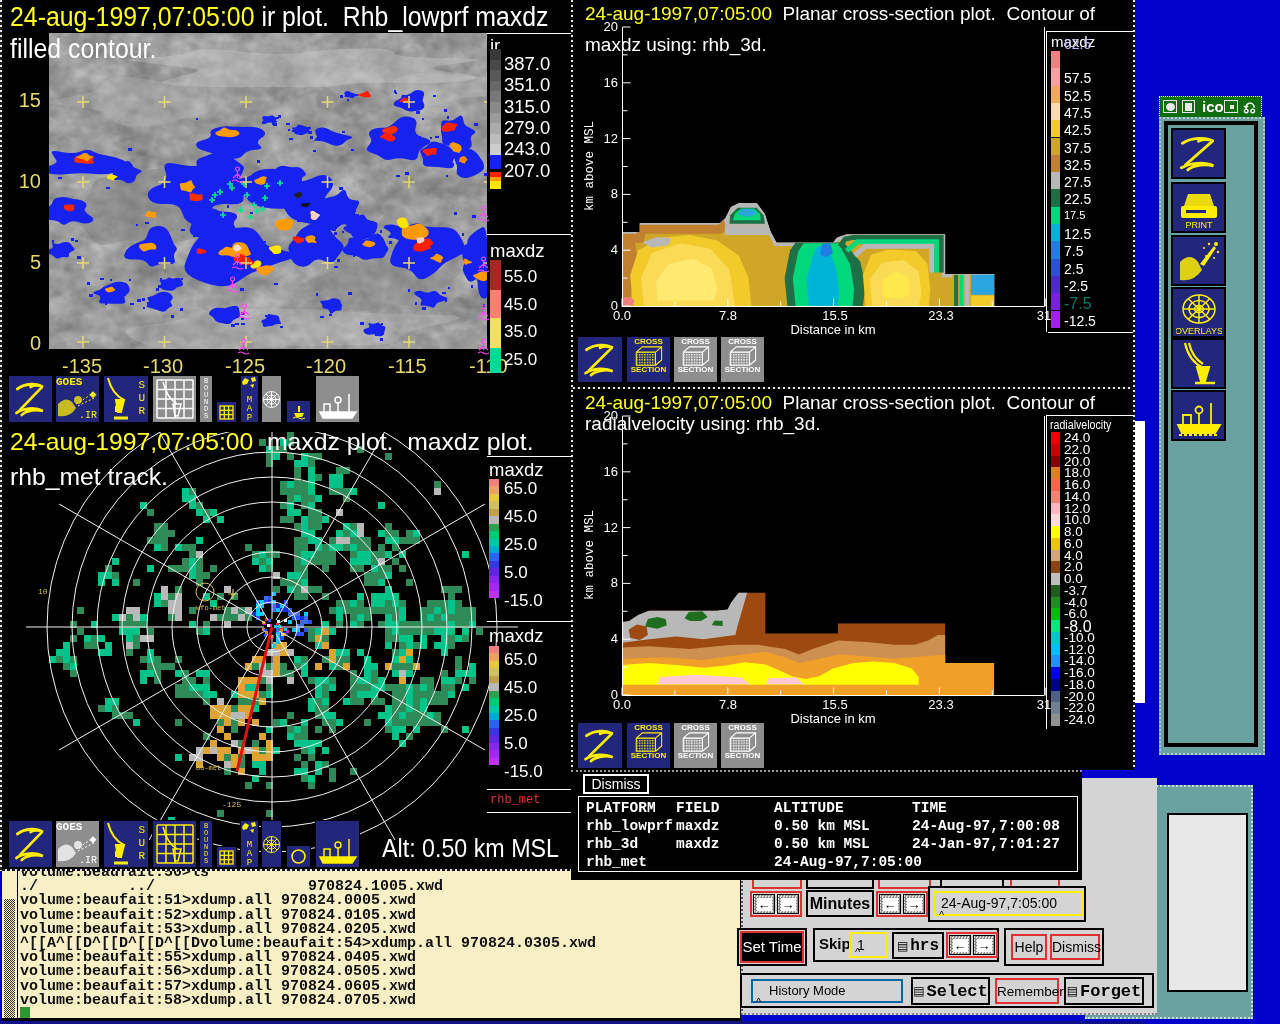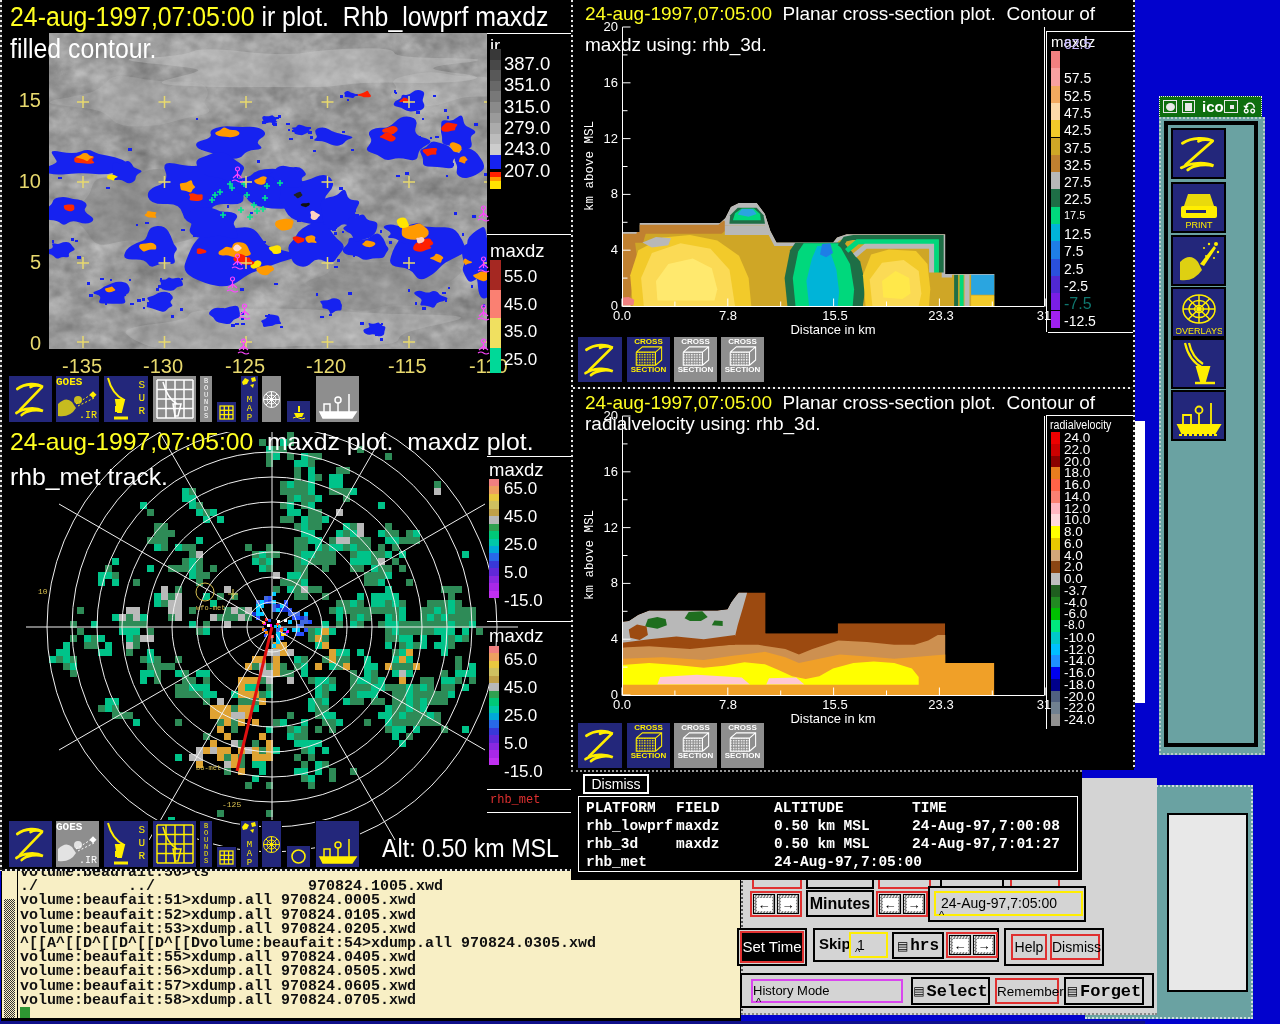--- a/index.html
+++ b/index.html
@@ -1948,21 +1948,21 @@
     <div class="abs" style="left:491px;top:111.5px;font-size:13.5px;color:#fff;font-family:'Liberation Sans',sans-serif">12.0</div>
     <div class="abs" style="left:491px;top:123.25px;font-size:13.5px;color:#fff;font-family:'Liberation Sans',sans-serif">10.0</div>
     <div class="abs" style="left:491px;top:135.0px;font-size:13.5px;color:#fff;font-family:'Liberation Sans',sans-serif">8.0</div>
     <div class="abs" style="left:491px;top:146.75px;font-size:13.5px;color:#fff;font-family:'Liberation Sans',sans-serif">6.0</div>
     <div class="abs" style="left:491px;top:158.5px;font-size:13.5px;color:#fff;font-family:'Liberation Sans',sans-serif">4.0</div>
     <div class="abs" style="left:491px;top:170.25px;font-size:13.5px;color:#fff;font-family:'Liberation Sans',sans-serif">2.0</div>
     <div class="abs" style="left:491px;top:182.0px;font-size:13.5px;color:#fff;font-family:'Liberation Sans',sans-serif">0.0</div>
     <div class="abs" style="left:491px;top:193.75px;font-size:13.5px;color:#fff;font-family:'Liberation Sans',sans-serif">-3.7</div>
     <div class="abs" style="left:491px;top:205.5px;font-size:13.5px;color:#fff;font-family:'Liberation Sans',sans-serif">-4.0</div>
     <div class="abs" style="left:491px;top:217.25px;font-size:13.5px;color:#fff;font-family:'Liberation Sans',sans-serif">-6.0</div>
-    <div class="abs" style="left:491px;top:229.0px;font-size:12px;color:#fff;font-family:'Liberation Sans',sans-serif">-8.0</div>
+    <div class="abs" style="left:491px;top:229.0px;font-size:16px;color:#fff;font-family:'Liberation Sans',sans-serif">-8.0</div>
     <div class="abs" style="left:491px;top:240.75px;font-size:13.5px;color:#fff;font-family:'Liberation Sans',sans-serif">-10.0</div>
     <div class="abs" style="left:491px;top:252.5px;font-size:13.5px;color:#fff;font-family:'Liberation Sans',sans-serif">-12.0</div>
     <div class="abs" style="left:491px;top:264.25px;font-size:13.5px;color:#fff;font-family:'Liberation Sans',sans-serif">-14.0</div>
     <div class="abs" style="left:491px;top:276.0px;font-size:13.5px;color:#fff;font-family:'Liberation Sans',sans-serif">-16.0</div>
     <div class="abs" style="left:491px;top:287.75px;font-size:13.5px;color:#fff;font-family:'Liberation Sans',sans-serif">-18.0</div>
     <div class="abs" style="left:491px;top:299.5px;font-size:13.5px;color:#fff;font-family:'Liberation Sans',sans-serif">-20.0</div>
     <div class="abs" style="left:491px;top:311.25px;font-size:13.5px;color:#fff;font-family:'Liberation Sans',sans-serif">-22.0</div>
     <div class="abs" style="left:491px;top:323.0px;font-size:13.5px;color:#fff;font-family:'Liberation Sans',sans-serif">-24.0</div>
     <div class="ibtn" style="left:4px;top:333px;width:46px;height:47px;display:flex;align-items:center;justify-content:center">
       <svg width="40" height="41" viewBox="0 0 44 42" preserveAspectRatio="none">
@@ -2067,21 +2067,21 @@
         <span style="font-size:13px;color:#000;background:#fff;line-height:13px;padding:0 1px;font-weight:bold">←</span>
       </div>
       <div class="abs" style="left:25px;top:1px;width:22px;height:20px;border:1px solid #000;background:repeating-conic-gradient(#888 0% 25%, #ddd 0% 50%) 0 0/3px 3px;display:flex;align-items:center;justify-content:center">
         <span style="font-size:13px;color:#000;background:#fff;line-height:13px;padding:0 1px;font-weight:bold">→</span>
       </div>
     </div>
     <div class="abs" style="left:1004px;top:928px;width:100px;height:38px;border:2px solid #000;background:#d4d4d4"></div>
     <div class="abs" style="left:1011px;top:934px;width:36px;height:26px;border:2px solid #e03030;font-size:14px;color:#000;text-align:center;line-height:23px">Help</div>
     <div class="abs" style="left:1050px;top:934px;width:50px;height:26px;border:2px solid #e03030;font-size:14px;color:#000;text-align:center;line-height:23px">Dismiss</div>
     <div class="abs" style="left:740px;top:973px;width:414px;height:35px;border:2px solid #000;background:#d4d4d4"></div>
-    <div class="abs" style="left:751px;top:979px;width:152px;height:24px;border:2px solid #d946ef;background:#d4d4d4;font-size:13px;color:#000;line-height:20px;padding-left:0">History Mode<span style="position:absolute;left:3px;top:11px;font-size:11px">^</span></div>
+    <div class="abs" style="left:751px;top:979px;width:152px;height:24px;border:2px solid #0369a1;background:#d4d4d4;font-size:13px;color:#000;line-height:20px;padding-left:16px">History Mode<span style="position:absolute;left:3px;top:11px;font-size:11px">^</span></div>
     <div class="abs" style="left:911px;top:977px;width:79px;height:28px;border:2px solid #000;background:#d4d4d4;display:flex;align-items:center;justify-content:center;gap:2px">
       <span style="font-size:12px">▤</span>
       <span class="mono" style="font-size:17px;font-weight:bold">Select</span>
     </div>
     <div class="abs" style="left:995px;top:978px;width:64px;height:26px;border:2px solid #e03030;font-size:13.5px;color:#000;text-align:center;line-height:23px">Remember</div>
     <div class="abs" style="left:1064px;top:977px;width:80px;height:28px;border:2px solid #000;background:#d4d4d4;display:flex;align-items:center;justify-content:center;gap:2px">
       <span style="font-size:12px">▤</span>
       <span class="mono" style="font-size:17px;font-weight:bold">Forget</span>
     </div>
   </div>
@@ -2092,21 +2092,21 @@
     <div class="mono abs" style="left:105px;top:28px;font-size:14.5px;font-weight:bold;color:#fff;white-space:pre">FIELD</div>
     <div class="mono abs" style="left:203px;top:28px;font-size:14.5px;font-weight:bold;color:#fff;white-space:pre">ALTITUDE</div>
     <div class="mono abs" style="left:341px;top:28px;font-size:14.5px;font-weight:bold;color:#fff;white-space:pre">TIME</div>
     <div class="mono abs" style="left:15px;top:46px;font-size:14.5px;font-weight:bold;color:#fff;white-space:pre">rhb_lowprf</div>
     <div class="mono abs" style="left:105px;top:46px;font-size:14.5px;font-weight:bold;color:#fff;white-space:pre">maxdz</div>
     <div class="mono abs" style="left:203px;top:46px;font-size:14.5px;font-weight:bold;color:#fff;white-space:pre">0.50 km MSL</div>
     <div class="mono abs" style="left:341px;top:46px;font-size:14.5px;font-weight:bold;color:#fff;white-space:pre">24-Aug-97,7:00:08</div>
     <div class="mono abs" style="left:15px;top:64px;font-size:14.5px;font-weight:bold;color:#fff;white-space:pre">rhb_3d</div>
     <div class="mono abs" style="left:105px;top:64px;font-size:14.5px;font-weight:bold;color:#fff;white-space:pre">maxdz</div>
     <div class="mono abs" style="left:203px;top:64px;font-size:14.5px;font-weight:bold;color:#fff;white-space:pre">0.50 km MSL</div>
-    <div class="mono abs" style="left:341px;top:64px;font-size:14.5px;font-weight:bold;color:#fff;white-space:pre">24-Aug-97,7:01:27</div>
+    <div class="mono abs" style="left:341px;top:64px;font-size:14.5px;font-weight:bold;color:#fff;white-space:pre">24-Jan-97,7:01:27</div>
     <div class="mono abs" style="left:15px;top:82px;font-size:14.5px;font-weight:bold;color:#fff;white-space:pre">rhb_met</div>
     <div class="mono abs" style="left:203px;top:82px;font-size:14.5px;font-weight:bold;color:#fff;white-space:pre">24-Aug-97,7:05:00</div>
   </div>
 <div class="abs" style="z-index:5">
     <div class="abs" style="left:1159px;top:96px;width:103px;height:22px;background:#0e6e0e;border:1px dotted #e8e8e8">
       <div class="abs" style="left:3px;top:3px;width:14px;height:13px;border:1.5px solid #e8e8e8"></div>
       <div class="abs" style="left:6px;top:6px;width:9px;height:8px;border-radius:50%;background:#e8e8e8"></div>
       <div class="abs" style="left:22px;top:3px;width:13px;height:13px;border:1.5px solid #e8e8e8"></div>
       <div class="abs" style="left:25px;top:6px;width:7px;height:8px;background:#e8e8e8"></div>
       <div class="abs" style="left:42px;top:1px;color:#fff;font-size:15px;font-weight:bold">icon</div>

